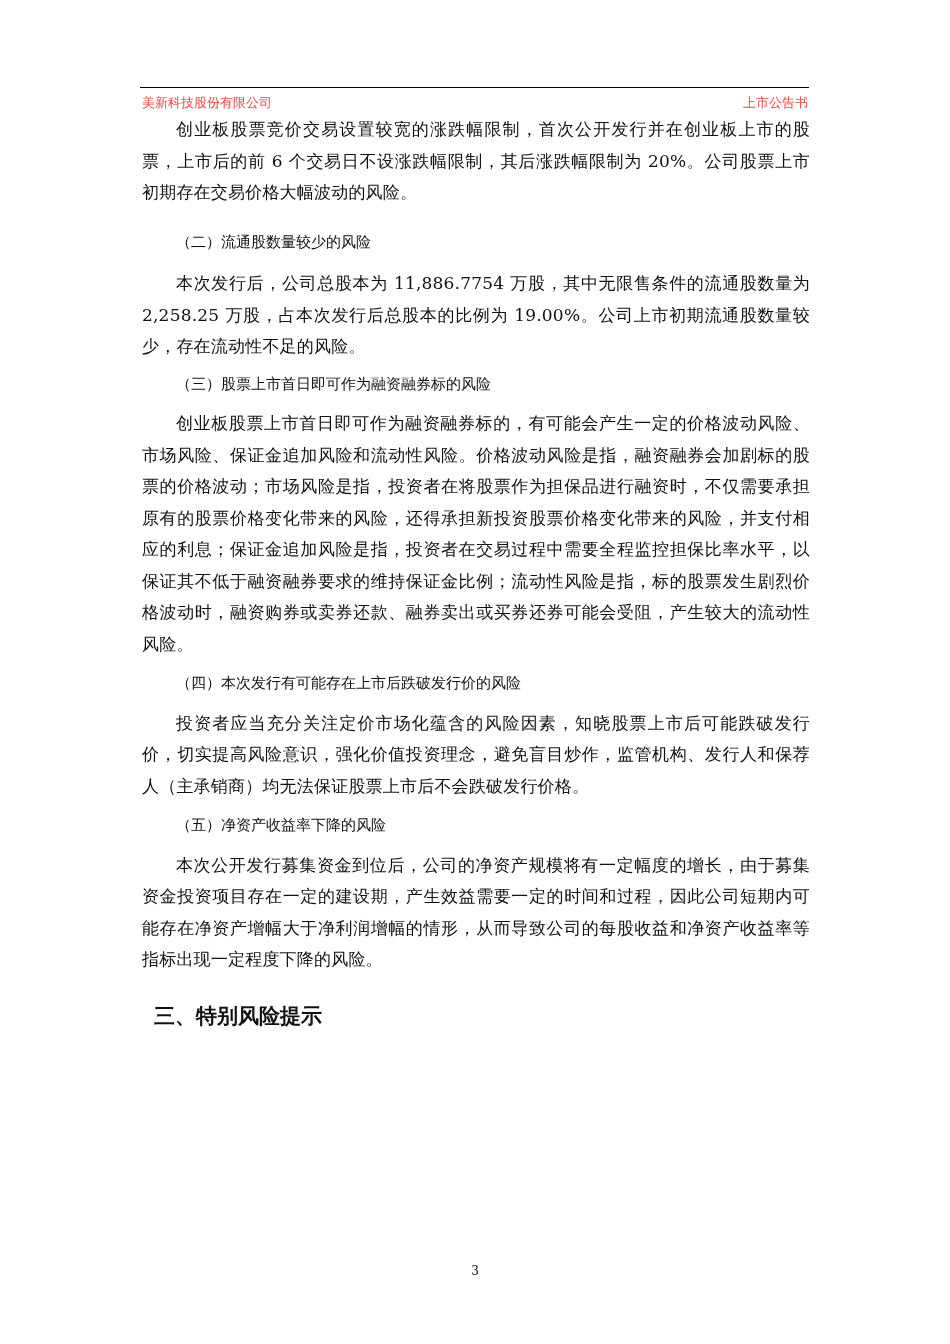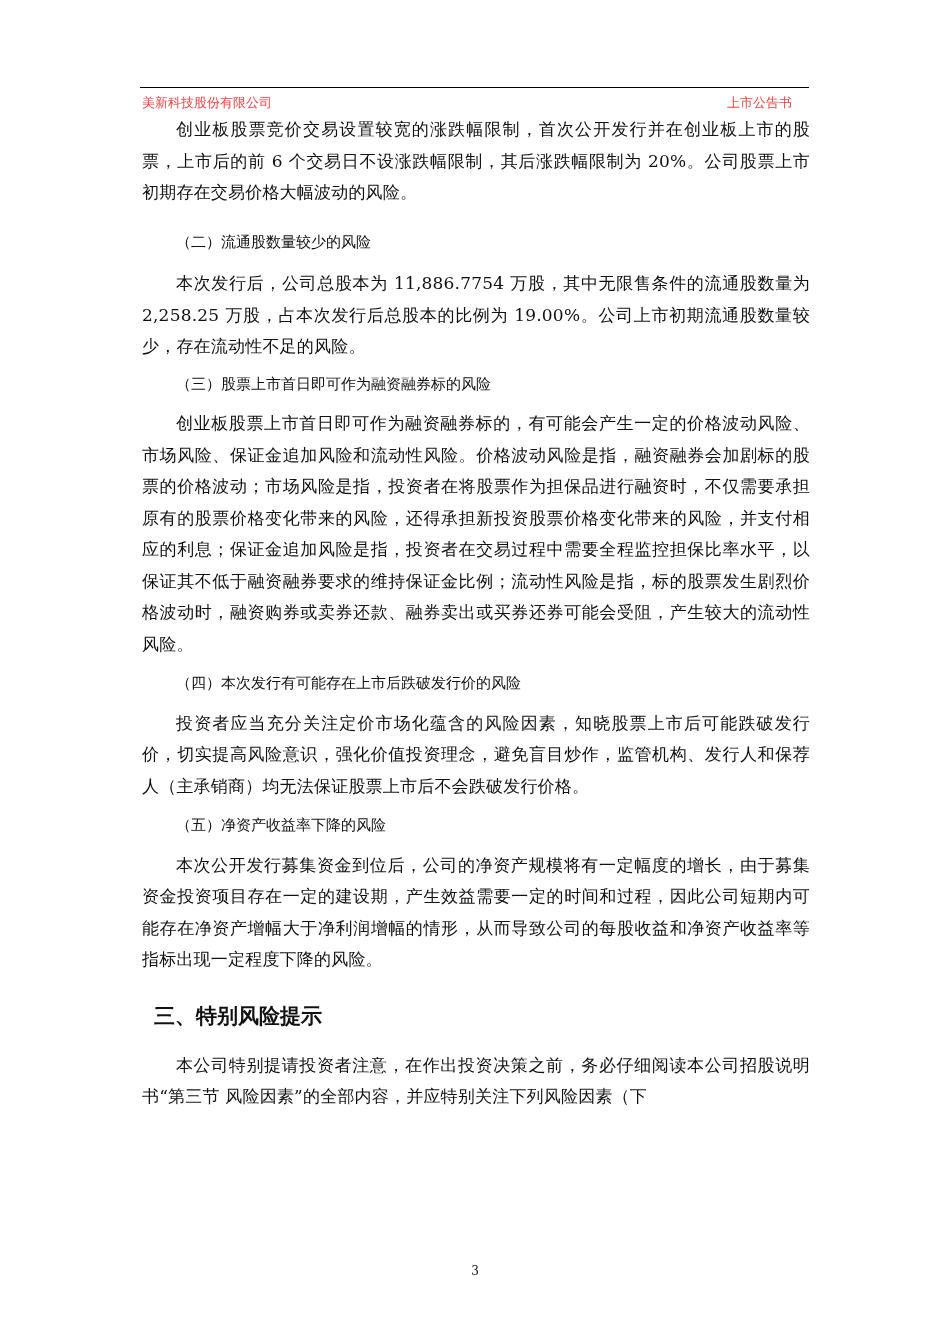--- a/index.html
+++ b/index.html
@@ -1,20 +1,20 @@
 <!DOCTYPE html>
 <html><head>
   <meta charset="utf-8">
   <style>
     html, body { margin: 0; padding: 0; background: #ffffff; }
     body { width: 950px; height: 1344px; position: relative; overflow: hidden;
            font-family: "DejaVu Serif", "Liberation Serif", serif; color: #111; }
     .header { position: absolute; left: 142px; top: 58px; width: 666px; height: 22px; font-size: 13px; color: #ef4444; margin-top: 36px; }
     .header-left { position: absolute; left: 0; top: 0; }
-    .header-right { position: absolute; right: 16px; top: 0; }
+    .header-right { position: absolute; right: 0; top: 0; }
     .header-rule { position: absolute; left: 140px; top: 87px; width: 669px; height: 0; border-top: 1.5px solid #000; }
     .content { position: absolute; left: 142px; top: 114px; width: 668px; }
     .para { font-size: 17px; line-height: 31.5px; margin: 0; text-indent: 2em; text-align: justify; letter-spacing: 0.2px; }
     .sub { font-size: 15px; line-height: 31.5px; margin: 0; padding-left: 34px; }
     .h2 { font-family: "DejaVu Sans", "Liberation Sans", sans-serif; font-size: 21px; margin: 12px; line-height: 32px; }
     .footer { position: absolute; left: 0; width: 950px; top: 1264px; text-align: center; font-size: 12px; }
   </style>
 </head>
 <body>
 
@@ -38,16 +38,15 @@
   <p class="sub">（四）本次发行有可能存在上市后跌破发行价的风险</p>
   <div style="height:8px"></div>
   <p class="para">投资者应当充分关注定价市场化蕴含的风险因素，知晓股票上市后可能跌破发行价，切实提高风险意识，强化价值投资理念，避免盲目炒作，监管机构、发行人和保荐人（主承销商）均无法保证股票上市后不会跌破发行价格。</p>
   <div style="height:8px"></div>
   <p class="sub">（五）净资产收益率下降的风险</p>
   <div style="height:8px"></div>
   <p class="para">本次公开发行募集资金到位后，公司的净资产规模将有一定幅度的增长，由于募集资金投资项目存在一定的建设期，产生效益需要一定的时间和过程，因此公司短期内可能存在净资产增幅大于净利润增幅的情形，从而导致公司的每股收益和净资产收益率等指标出现一定程度下降的风险。</p>
   <div style="height:12px"></div>
   <h2 class="h2">三、特别风险提示</h2>
   <div style="height:6px"></div>
-  <p class="para">本公司特别提请投资者注意，在作出投资决策之前，务必仔细阅读本公司招股说明书“第三节 风险因素”的全部内容，并应特别关注下列风险因素（下</p>
 </div>
 
 <div class="footer">3</div>
 
 </body></html>

